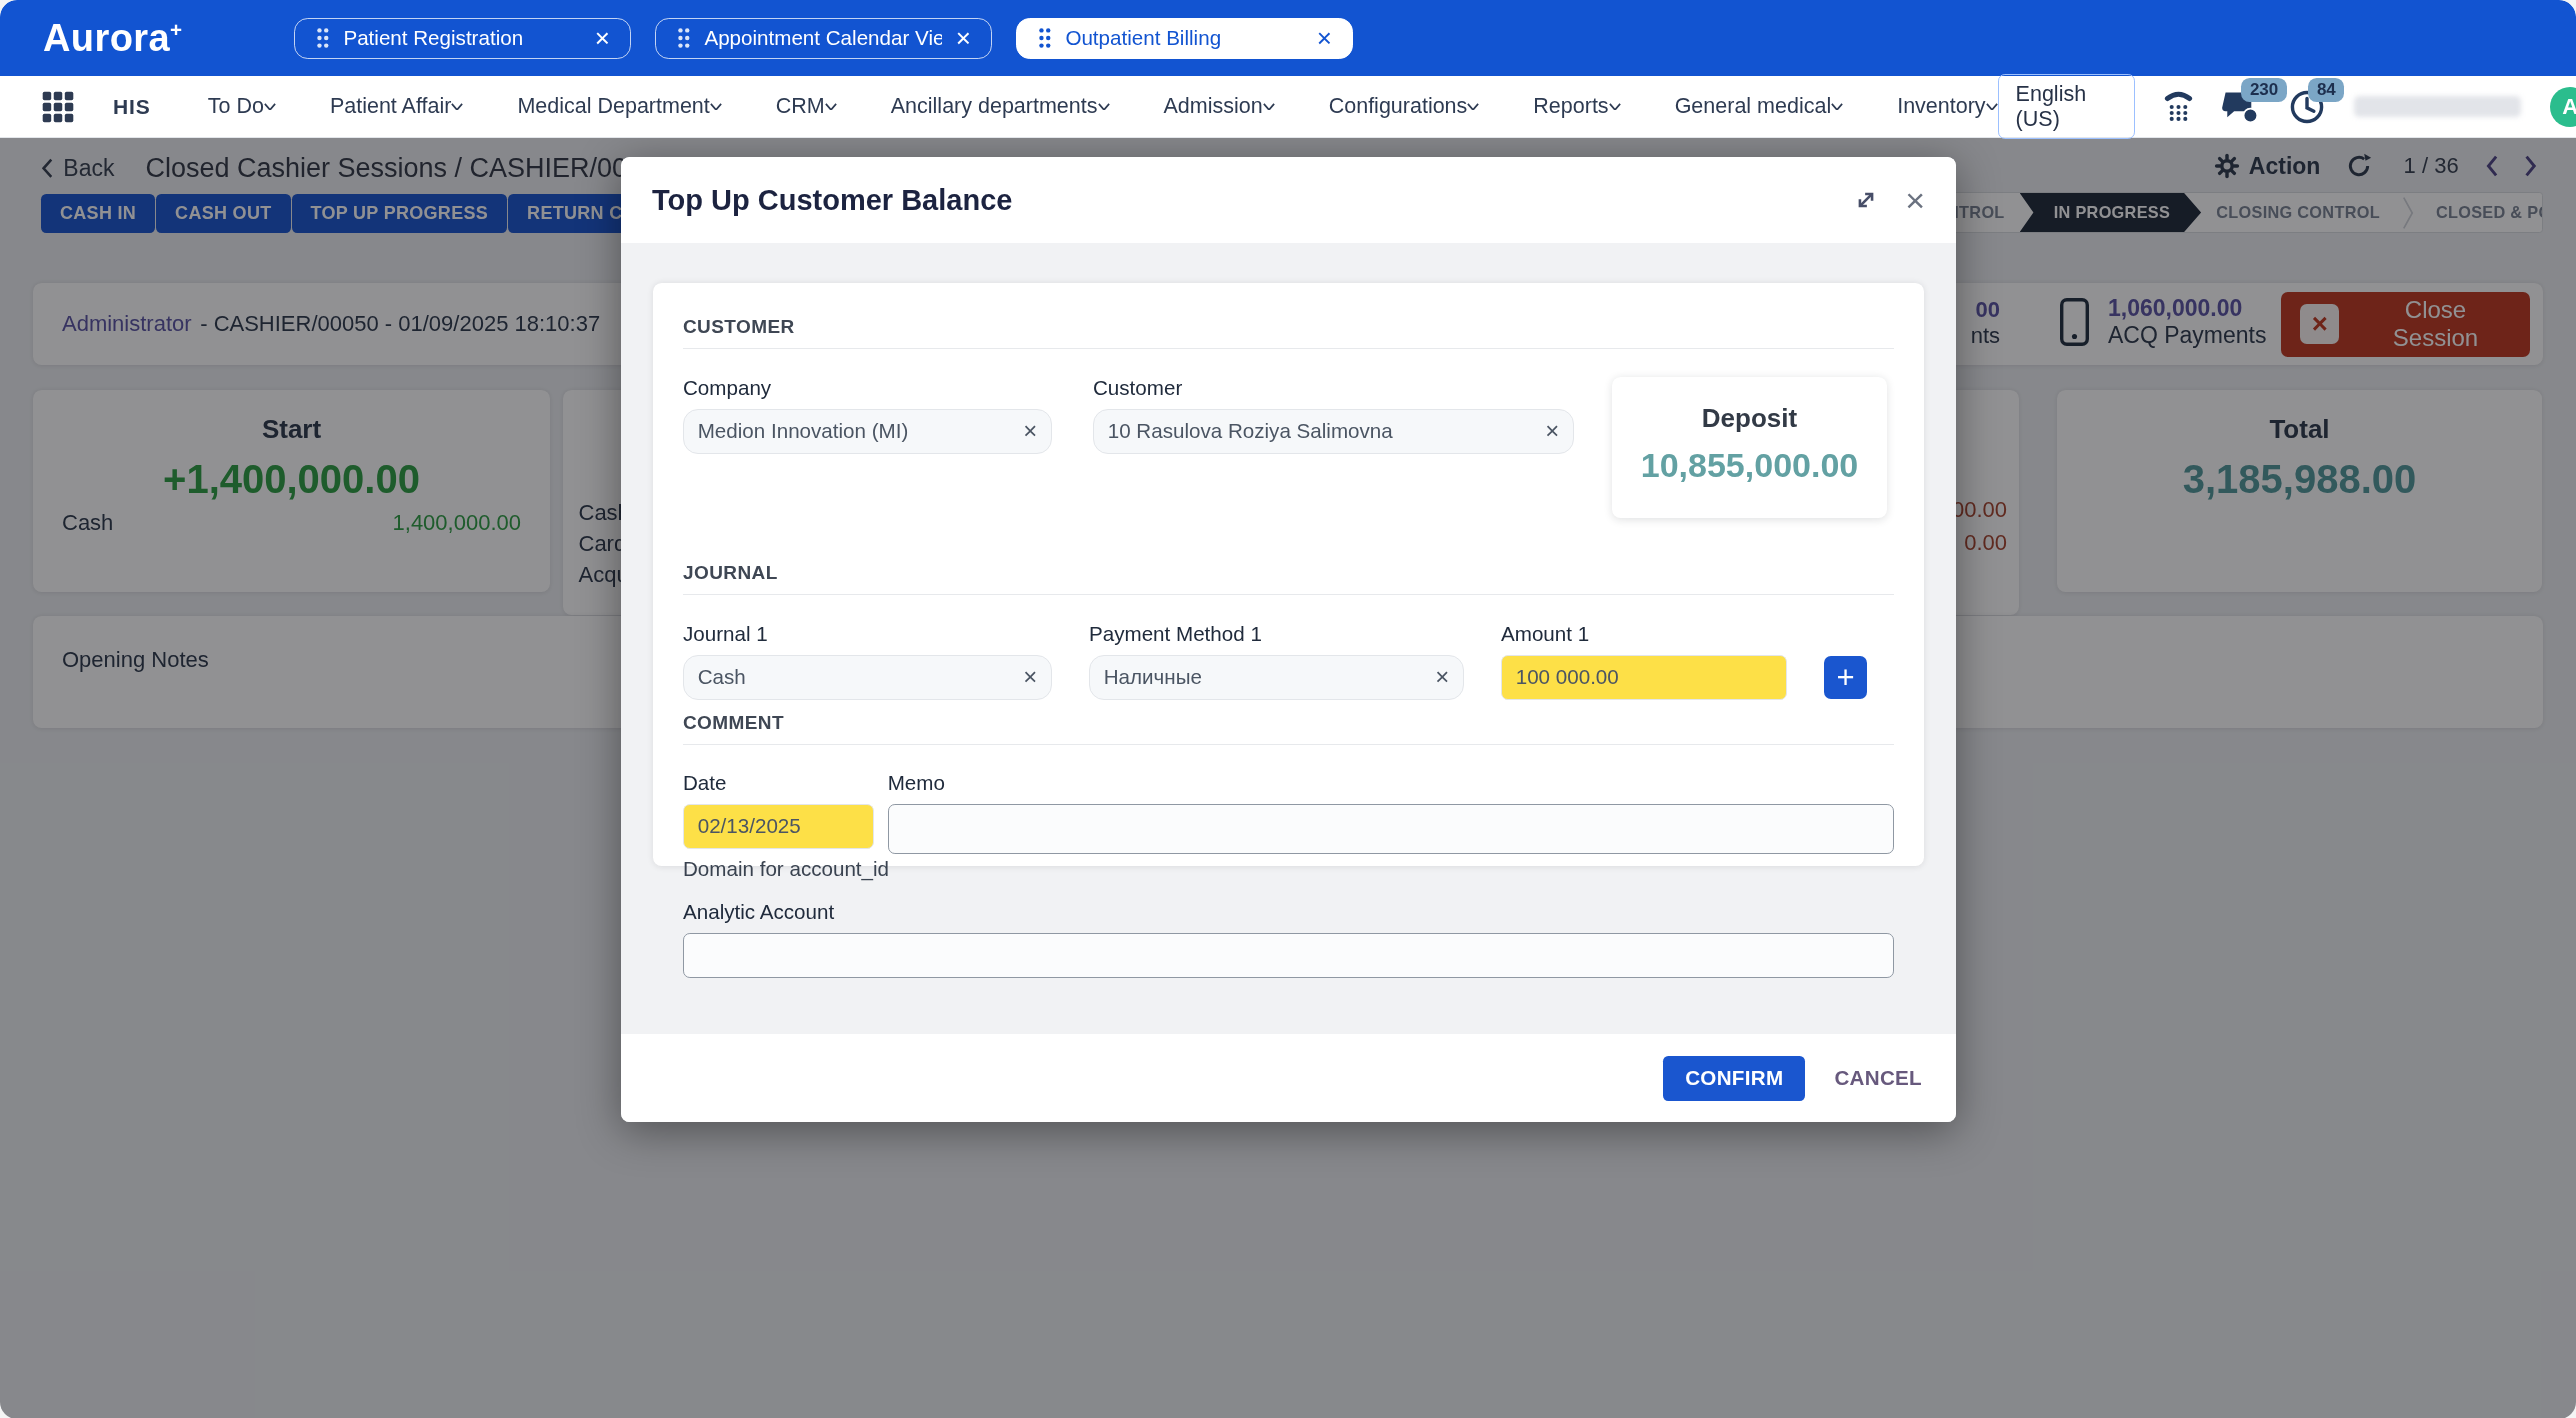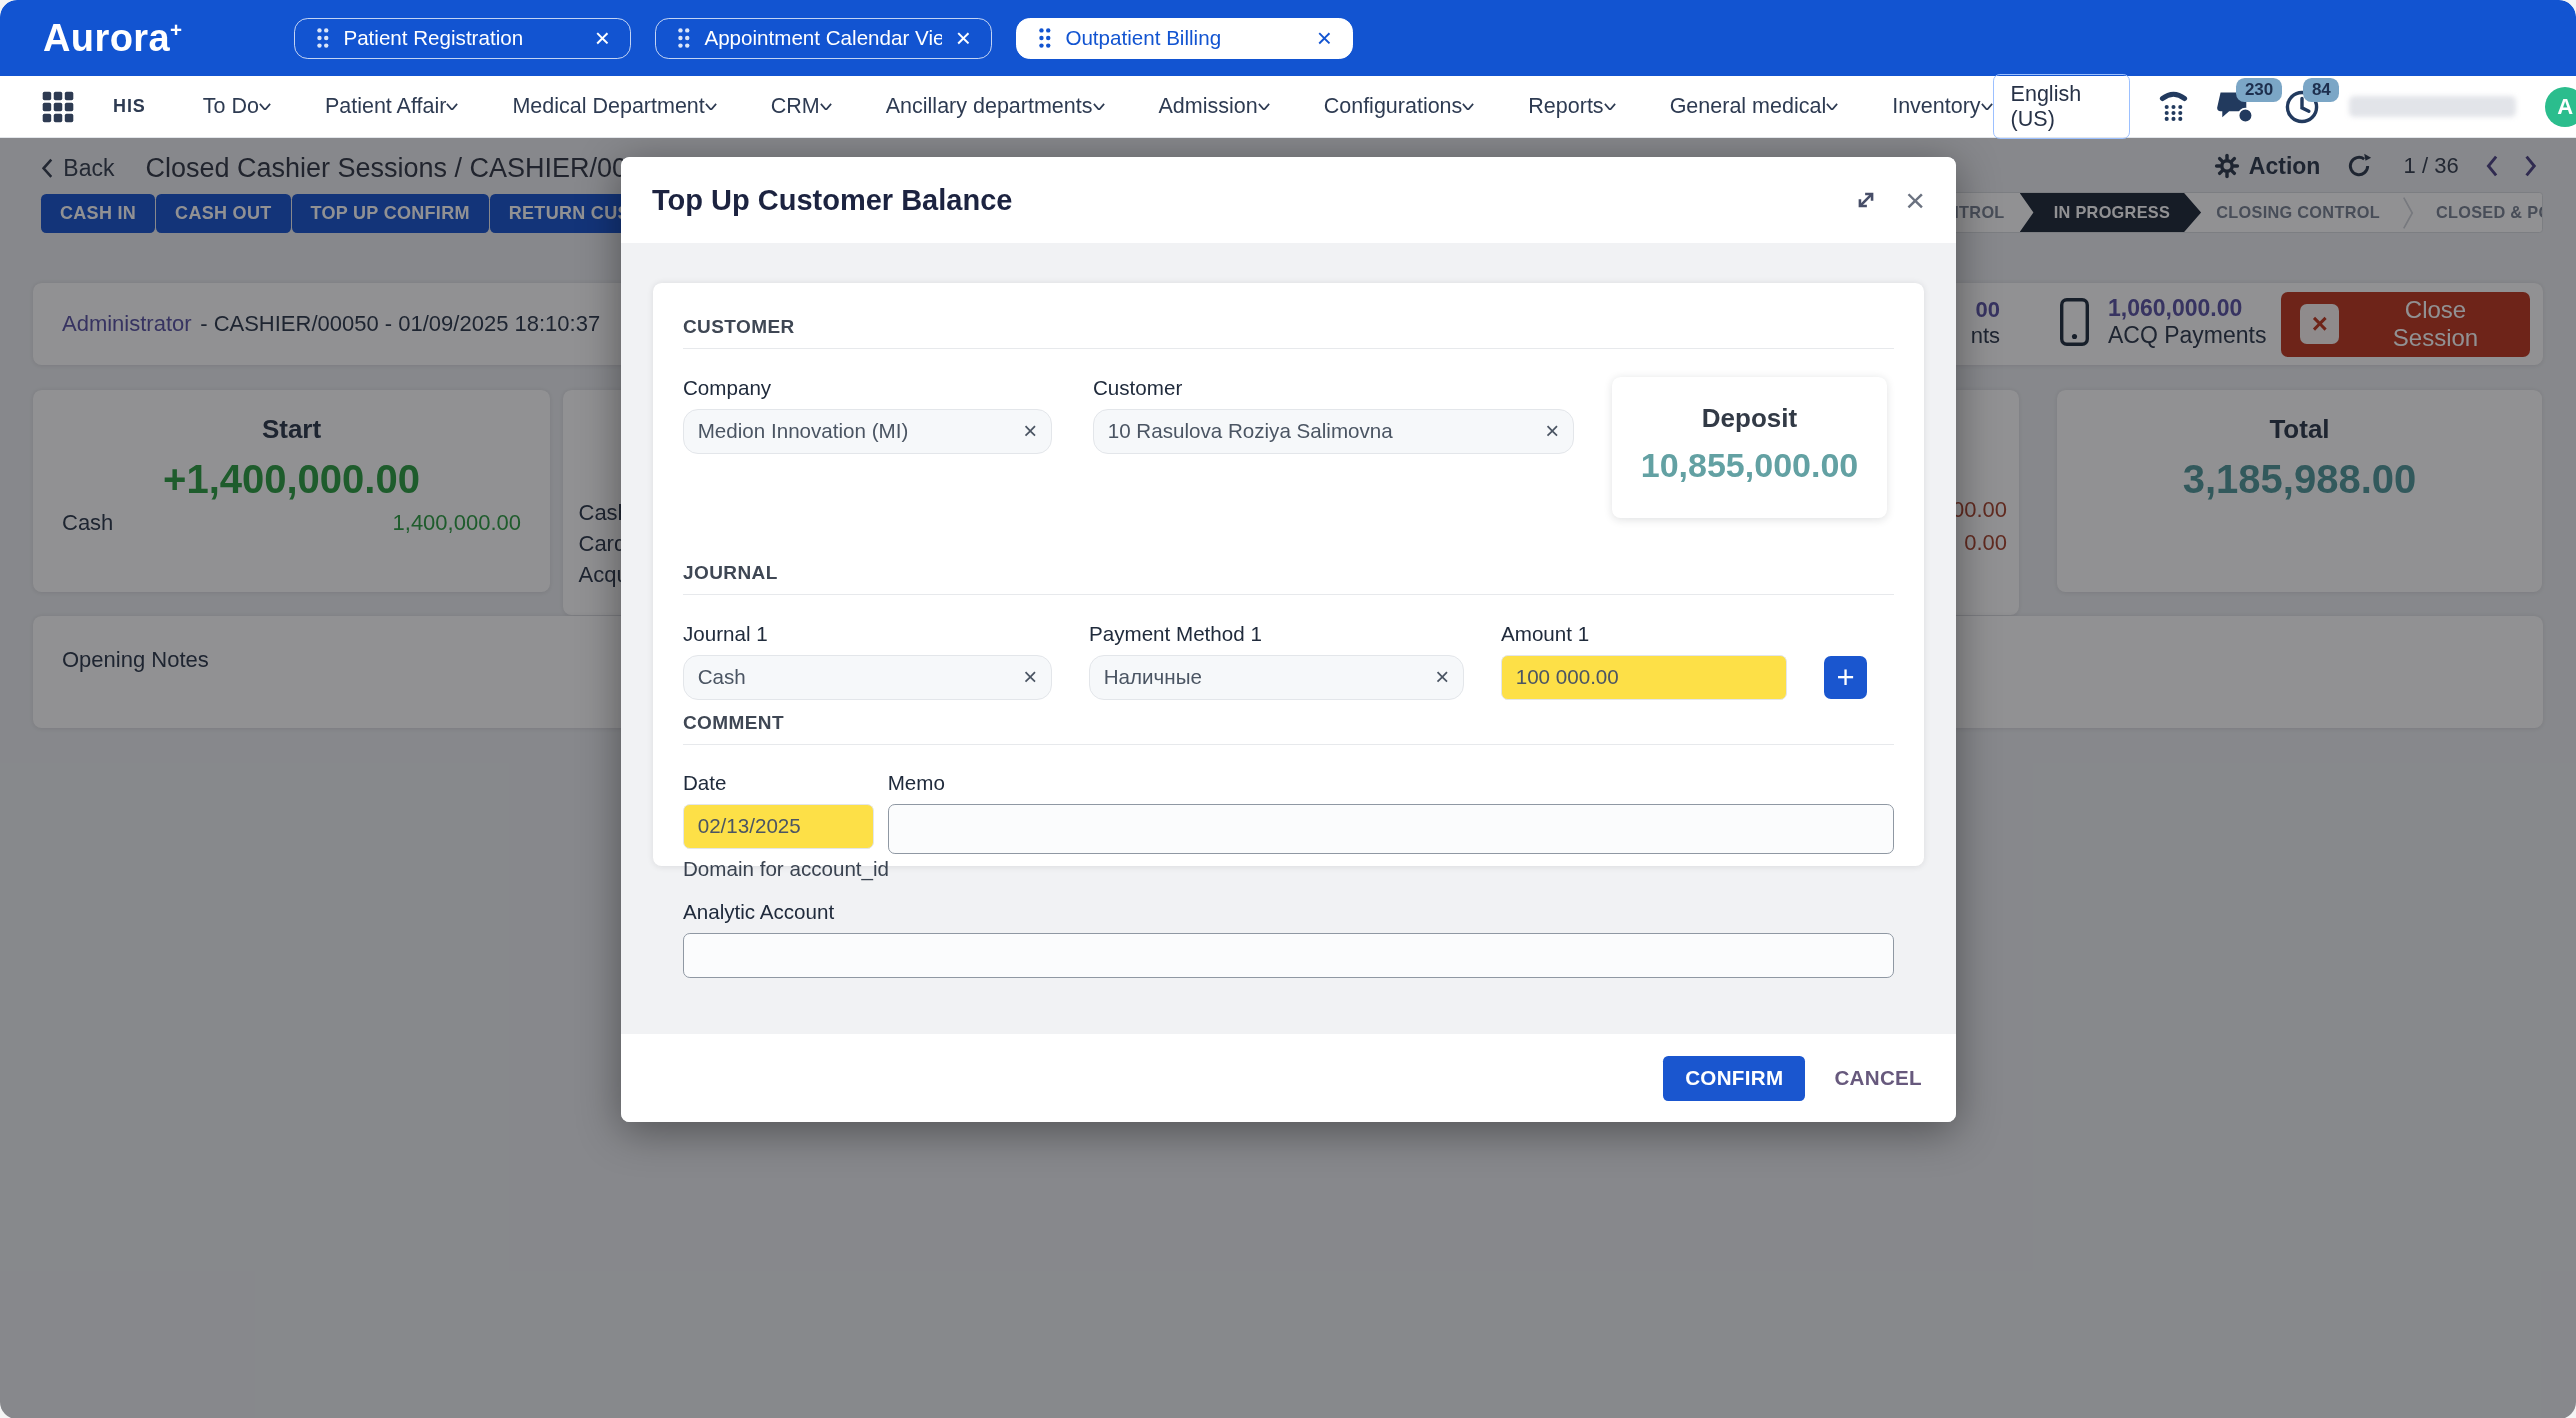--- a/index.html
+++ b/index.html
@@ -14,21 +14,21 @@
   .tab { display:flex; align-items:center; gap:13.7px; height:41px; padding:0 20.6px; border:1.7px solid rgba(255,255,255,.75); border-radius:13.7px; color:#fff; font-size:20.6px; width:337px; }
   .tab .tab-label { flex:1; white-space:nowrap; overflow:hidden; }
   .tab.active { background:#fff; color:#1254d1; border-color:#fff; }
   .tab .x { font-size:26px; line-height:1; cursor:pointer; }
   .handle-dots circle { fill:rgba(255,255,255,.85); }
   .tab.active .handle-dots circle { fill:#1254d1; }
 
   
   .menubar { position:absolute; left:0; top:76px; width:100%; height:62px; background:#fff; border-bottom:0.9px solid #e3e6ea; display:flex; align-items:center; z-index:20; }
   .menubar .apps { margin-left:41px; display:flex; align-items:center; }
-  .menubar .his { margin-left:38px; font-size:18px; font-weight:700; color:#2e3b52; letter-spacing:0.9px; }
+  .menubar .his { margin-left:38px; font-size:21px; font-weight:700; color:#2e3b52; letter-spacing:0.9px; }
   .menu-items { display:flex; gap:38px; margin-left:41px; }
   .mi { display:flex; align-items:center; gap:0; font-size:21.5px; color:#2e3b52; cursor:pointer; white-space:nowrap;margin-left:16px; }
   .menubar .right { margin-left:auto; margin-right:34px; display:flex; align-items:center; gap:29px; }
   .lang-box { border:1.7px solid #9cc0ff; border-radius:6.9px; padding:6.9px 17px; font-size:21.5px; color:#273247; }
   .icon-badge { position:relative; display:flex; align-items:center; }
   .badge { position:absolute; top:-10.3px; left:19px; background:#7ba6c6; color:#1d2f4e; font-size:17px; font-weight:700; border-radius:8.6px; padding:1.7px 8.6px; }
   .redacted { width:198px; height:20.6px; border-radius:5.2px; background:#e2e4e9; filter:blur(2.6px); }
   .avatar { width:40px; height:40px; border-radius:50%; background:#2bbd8d; color:#fff; font-size:22px; font-weight:700; display:flex; align-items:center; justify-content:center; }
   .user-name { font-size:22px; color:#1f2937; }
 
@@ -327,21 +327,21 @@
       <span class="pg-arrow">
           <svg width="13.7" height="24" viewBox="0 0 16 28">
             <polyline points="3,3 12,14 3,25" fill="none" stroke="#4f4586" stroke-width="3.4"></polyline>
           </svg>
         </span>
     </div>
 
     <div class="btn-row">
       <button class="hdr-btn">CASH IN</button>
       <button class="hdr-btn">CASH OUT</button>
-      <button class="hdr-btn">TOP UP CONFIRM</button>
+      <button class="hdr-btn">TOP UP PROGRESS</button>
       <button class="hdr-btn" style="min-width:283px; text-align:left;">RETURN CUS</button>
     </div>
 
     <div class="statusbar">
       <span class="step">OPENING CONTROL</span>
       <span class="step active">IN PROGRESS</span>
       <span class="step">CLOSING CONTROL</span>
       <span class="step-sep">
           <svg width="12" height="34" viewBox="0 0 14 40">
             <polyline points="2,2 12,20 2,38" fill="none" stroke="#cfd3d9" stroke-width="2"></polyline>

